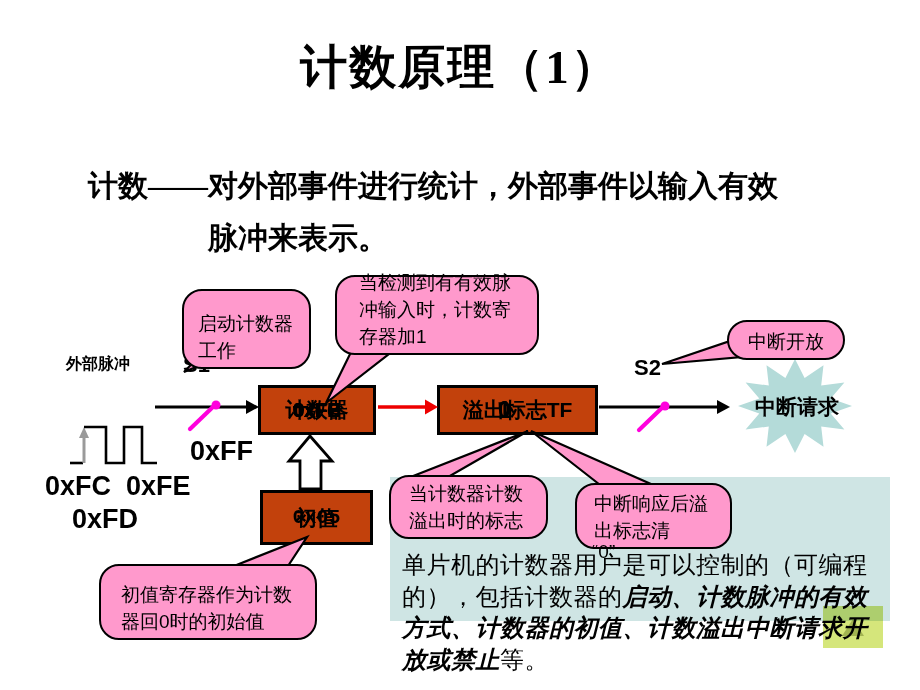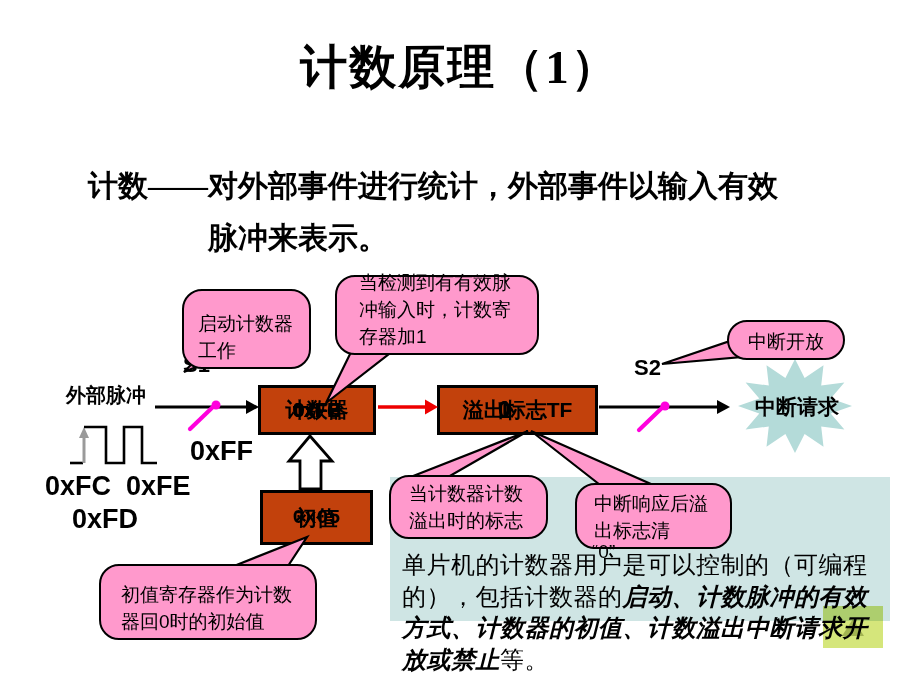--- a/index.html
+++ b/index.html
@@ -85,21 +85,21 @@
     <path d="M84,427 H106 V463 H124 V427 H142 V463 H157" stroke="#000" stroke-width="2.6" fill="none"></path>
 
     <polygon fill="#ff99cc" stroke="#000" stroke-width="2.2" points="208,347 244,347 184,372"></polygon>
     <polygon fill="#ff99cc" stroke="#000" stroke-width="2.2" points="352,350 394,350 326,403"></polygon>
     <polygon fill="#ff99cc" stroke="#000" stroke-width="2.2" points="745,336 753,356 662,364"></polygon>
     <polygon fill="#ff99cc" stroke="#000" stroke-width="2.2" points="403,480 443,480 528,431"></polygon>
     <polygon fill="#ff99cc" stroke="#000" stroke-width="2.2" points="604,488 660,488 531,431"></polygon>
     <polygon fill="#ff99cc" stroke="#000" stroke-width="2.2" points="234,566 288,566 307,537"></polygon>
   </svg>
 
-  <div class="abs lbl" style="left:66px;top:382px;font-size:20px;">外部脉冲</div>
+  <div class="abs lbl" style="left:66px;top:354px;font-size:16px;">外部脉冲</div>
   <div class="abs lbl sw" style="left:183px;top:352px;">S1</div>
   <div class="abs lbl sw" style="left:634px;top:355px;">S2</div>
   <div class="abs lbl hex" style="left:190px;top:436px;">0xFF</div>
   <div class="abs lbl hex" style="left:45px;top:471px;">0xFC</div>
   <div class="abs lbl hex" style="left:126px;top:471px;">0xFE</div>
   <div class="abs lbl hex" style="left:72px;top:504px;">0xFD</div>
   <div class="abs star-label">中断请求</div>
 
   <div class="abs bubble" style="left:182px;top:289px;width:129px;height:80px;padding:2px 14px;">
     <span>启动计数器工作</span>

